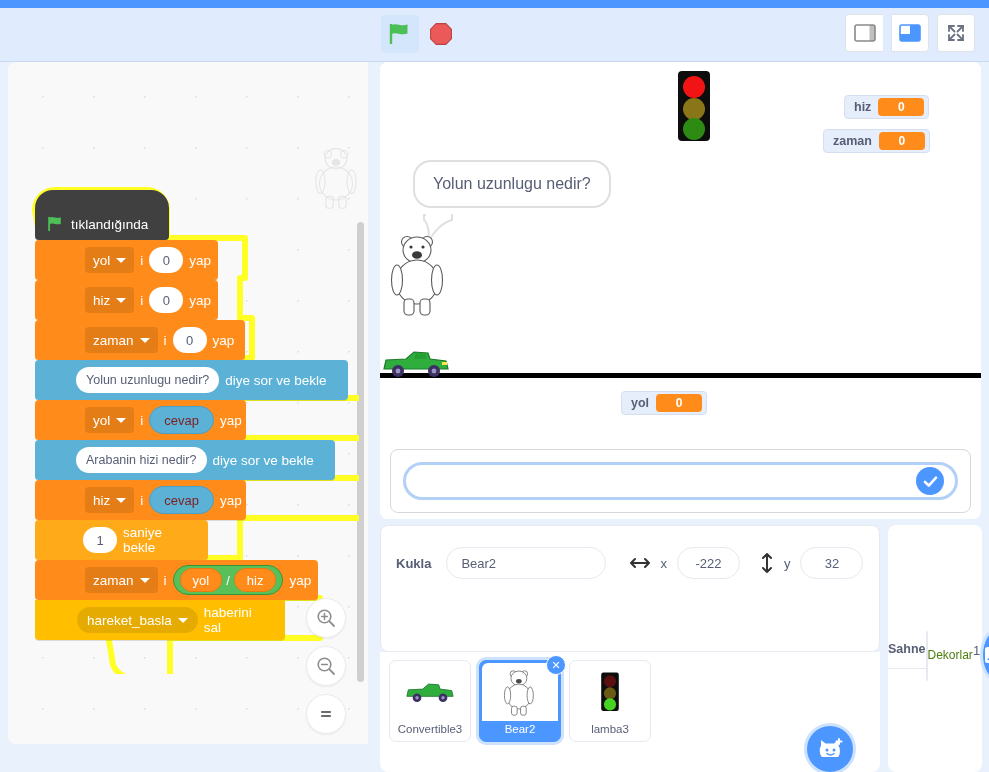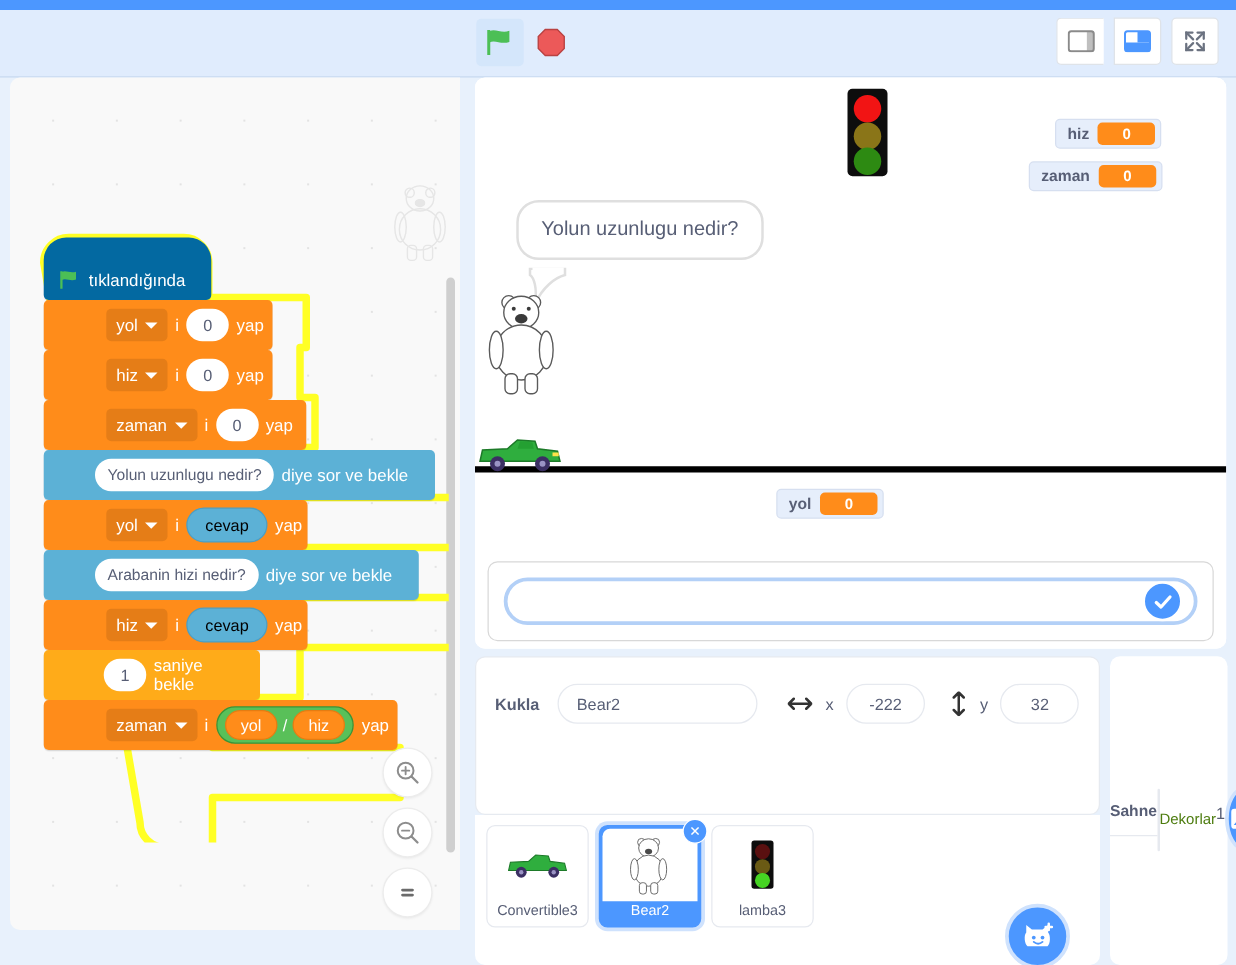--- a/index.html
+++ b/index.html
@@ -83,21 +83,21 @@
     color: #fff; font-size: 13.5px;
     display: flex; align-items: center;
     padding: 0 12px;
     filter: drop-shadow(0 1px 0 rgba(0,0,0,.12));
     cursor: pointer;
   }
   .notch-top::before, .notch-bot::after {
     content: ""; position: absolute; width: 28px; height: 5px;
   }
   .b-hat {
-    background: #0369a1; border-radius: 18px 18px 4px 4px;
+    background: #404040; border-radius: 18px 18px 4px 4px;
     height: 50px; width: 130px; padding-top: 14px;
     align-items: flex-end; padding-bottom: 8px;
   }
   .b-data  { background: #ff8c1a; height: 40px; border-radius: 4px; }
   .b-sense { background: #5cb1d6; height: 40px; border-radius: 4px; }
   .b-ctrl  { background: #ffab19; height: 40px; border-radius: 4px; }
   .b-event { background: #ffbf00; height: 40px; border-radius: 4px; }
 
   .dropdown {
     background: rgba(0,0,0,.10); border-radius: 4px;
@@ -105,21 +105,21 @@
     font-size: 13.5px; color: #fff; height: 26px; cursor: pointer;
   }
   .caret { width: 0; height: 0; border-left: 5px solid transparent;
            border-right: 5px solid transparent; border-top: 5px solid #fff; }
   .oval-white {
     background: #fff; color: #575e75; border-radius: 14px;
     min-width: 34px; height: 26px; display: flex; align-items: center;
     justify-content: center; padding: 0 10px; font-size: 13px; cursor: pointer;
   }
   .oval-sense {
-    background: #5cb1d6; color: #000000; border-radius: 16px;
+    background: #5cb1d6; color: #7f1d1d; border-radius: 16px;
     height: 28px; display: flex; align-items: center; justify-content: center;
     padding: 0 14px; font-size: 13px; border: 1px solid #4b9ec4; cursor: pointer;
   }
   .oval-op {
     background: #59c059; border-radius: 16px; height: 30px;
     display: flex; align-items: center; gap: 4px; padding: 0 6px;
     border: 1px solid #389438; cursor: pointer;
   }
   .oval-var {
     background: #ff8c1a; color: #fff; border-radius: 14px; height: 24px;
@@ -414,20 +414,27 @@
         </div>
         <span class="lbl">i</span>
         <div class="oval-op">
           <div class="oval-var">yol</div>
           <span style="color:#fff;font-size:13px;">/</span>
           <div class="oval-var">hiz</div>
         </div>
         <span class="lbl">yap</span>
       </div>
 
+      <div class="blk b-event" style="width:250px;padding-left:42px;border-radius:0 0 4px 4px;">
+        <div class="dropdown" style="border-radius:14px;padding:4px 10px;">
+          <span>hareket_basla</span>
+          <span class="caret"></span>
+        </div>
+        <span class="lbl">haberini sal</span>
+      </div>
     </div>
 
     <div class="zoom-controls">
       <div class="zoom-btn">
         <svg width="22" height="22" viewBox="0 0 22 22">
           <circle cx="9.5" cy="9.5" r="6.3" fill="none" stroke="#8d8d8d" stroke-width="1.6"></circle>
           <path d="M14.2 14.2 L19 19" stroke="#8d8d8d" stroke-width="1.8" stroke-linecap="round"></path>
           <path d="M6.6 9.5 H12.4 M9.5 6.6 V12.4" stroke="#8d8d8d" stroke-width="1.5" stroke-linecap="round"></path>
         </svg>
       </div>

